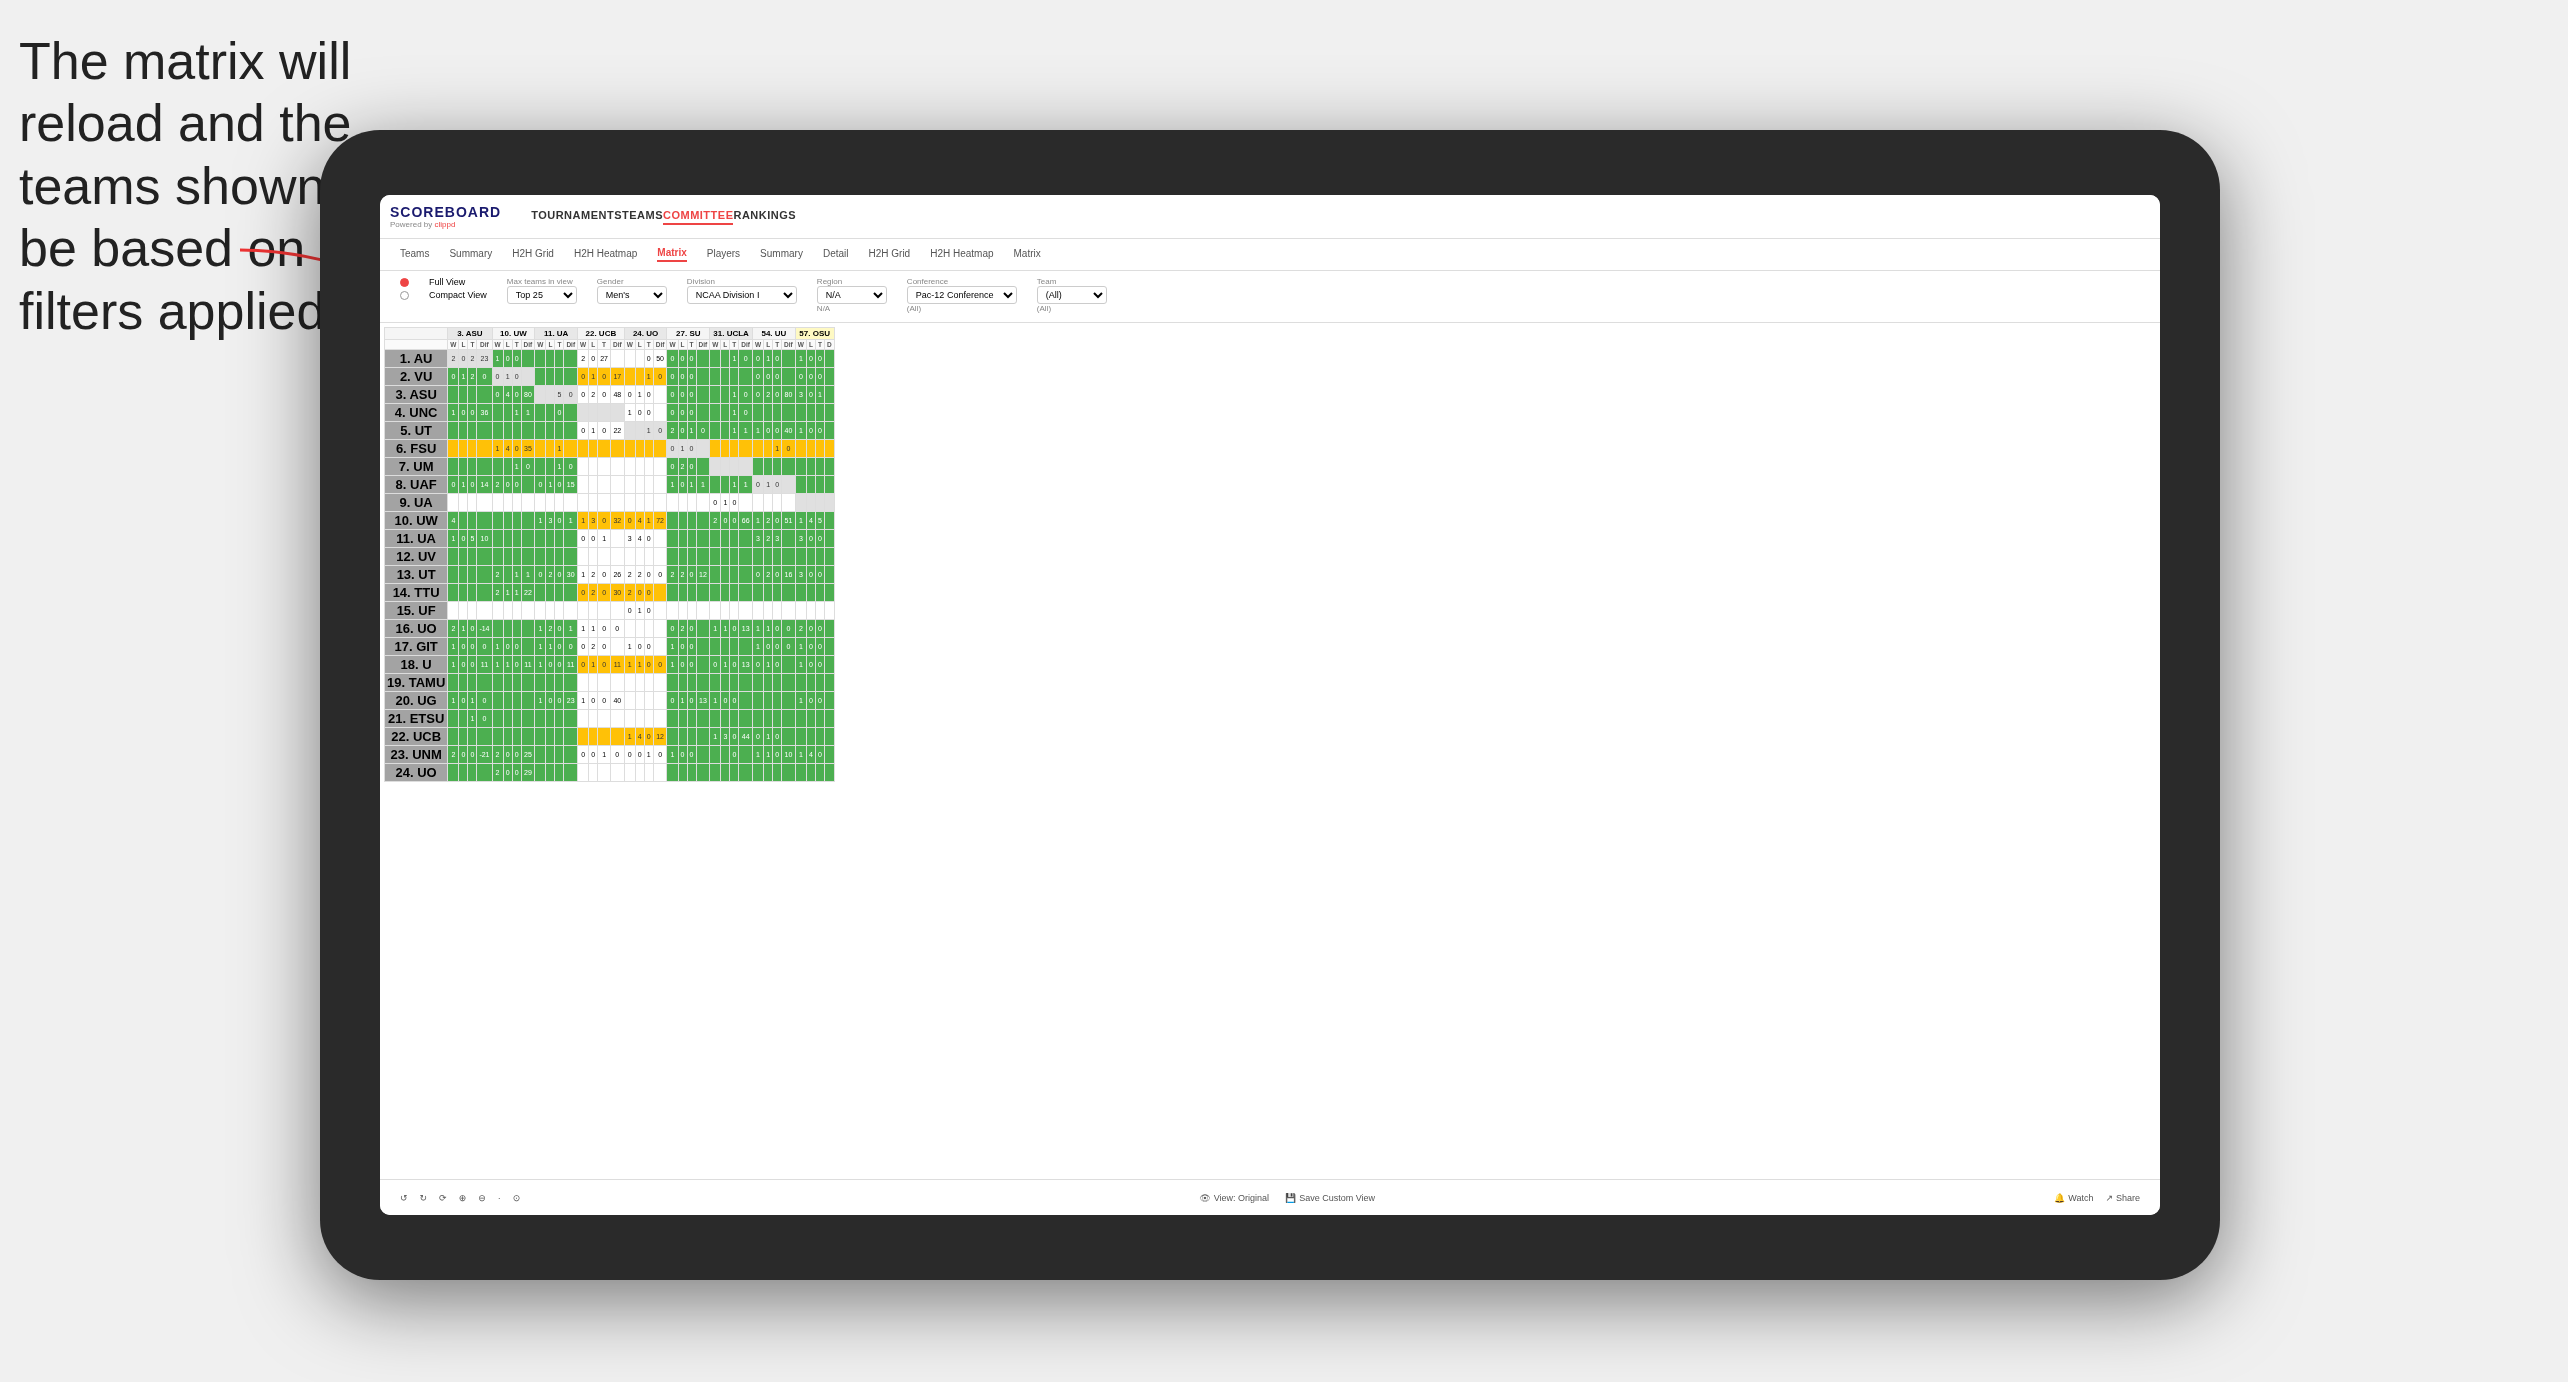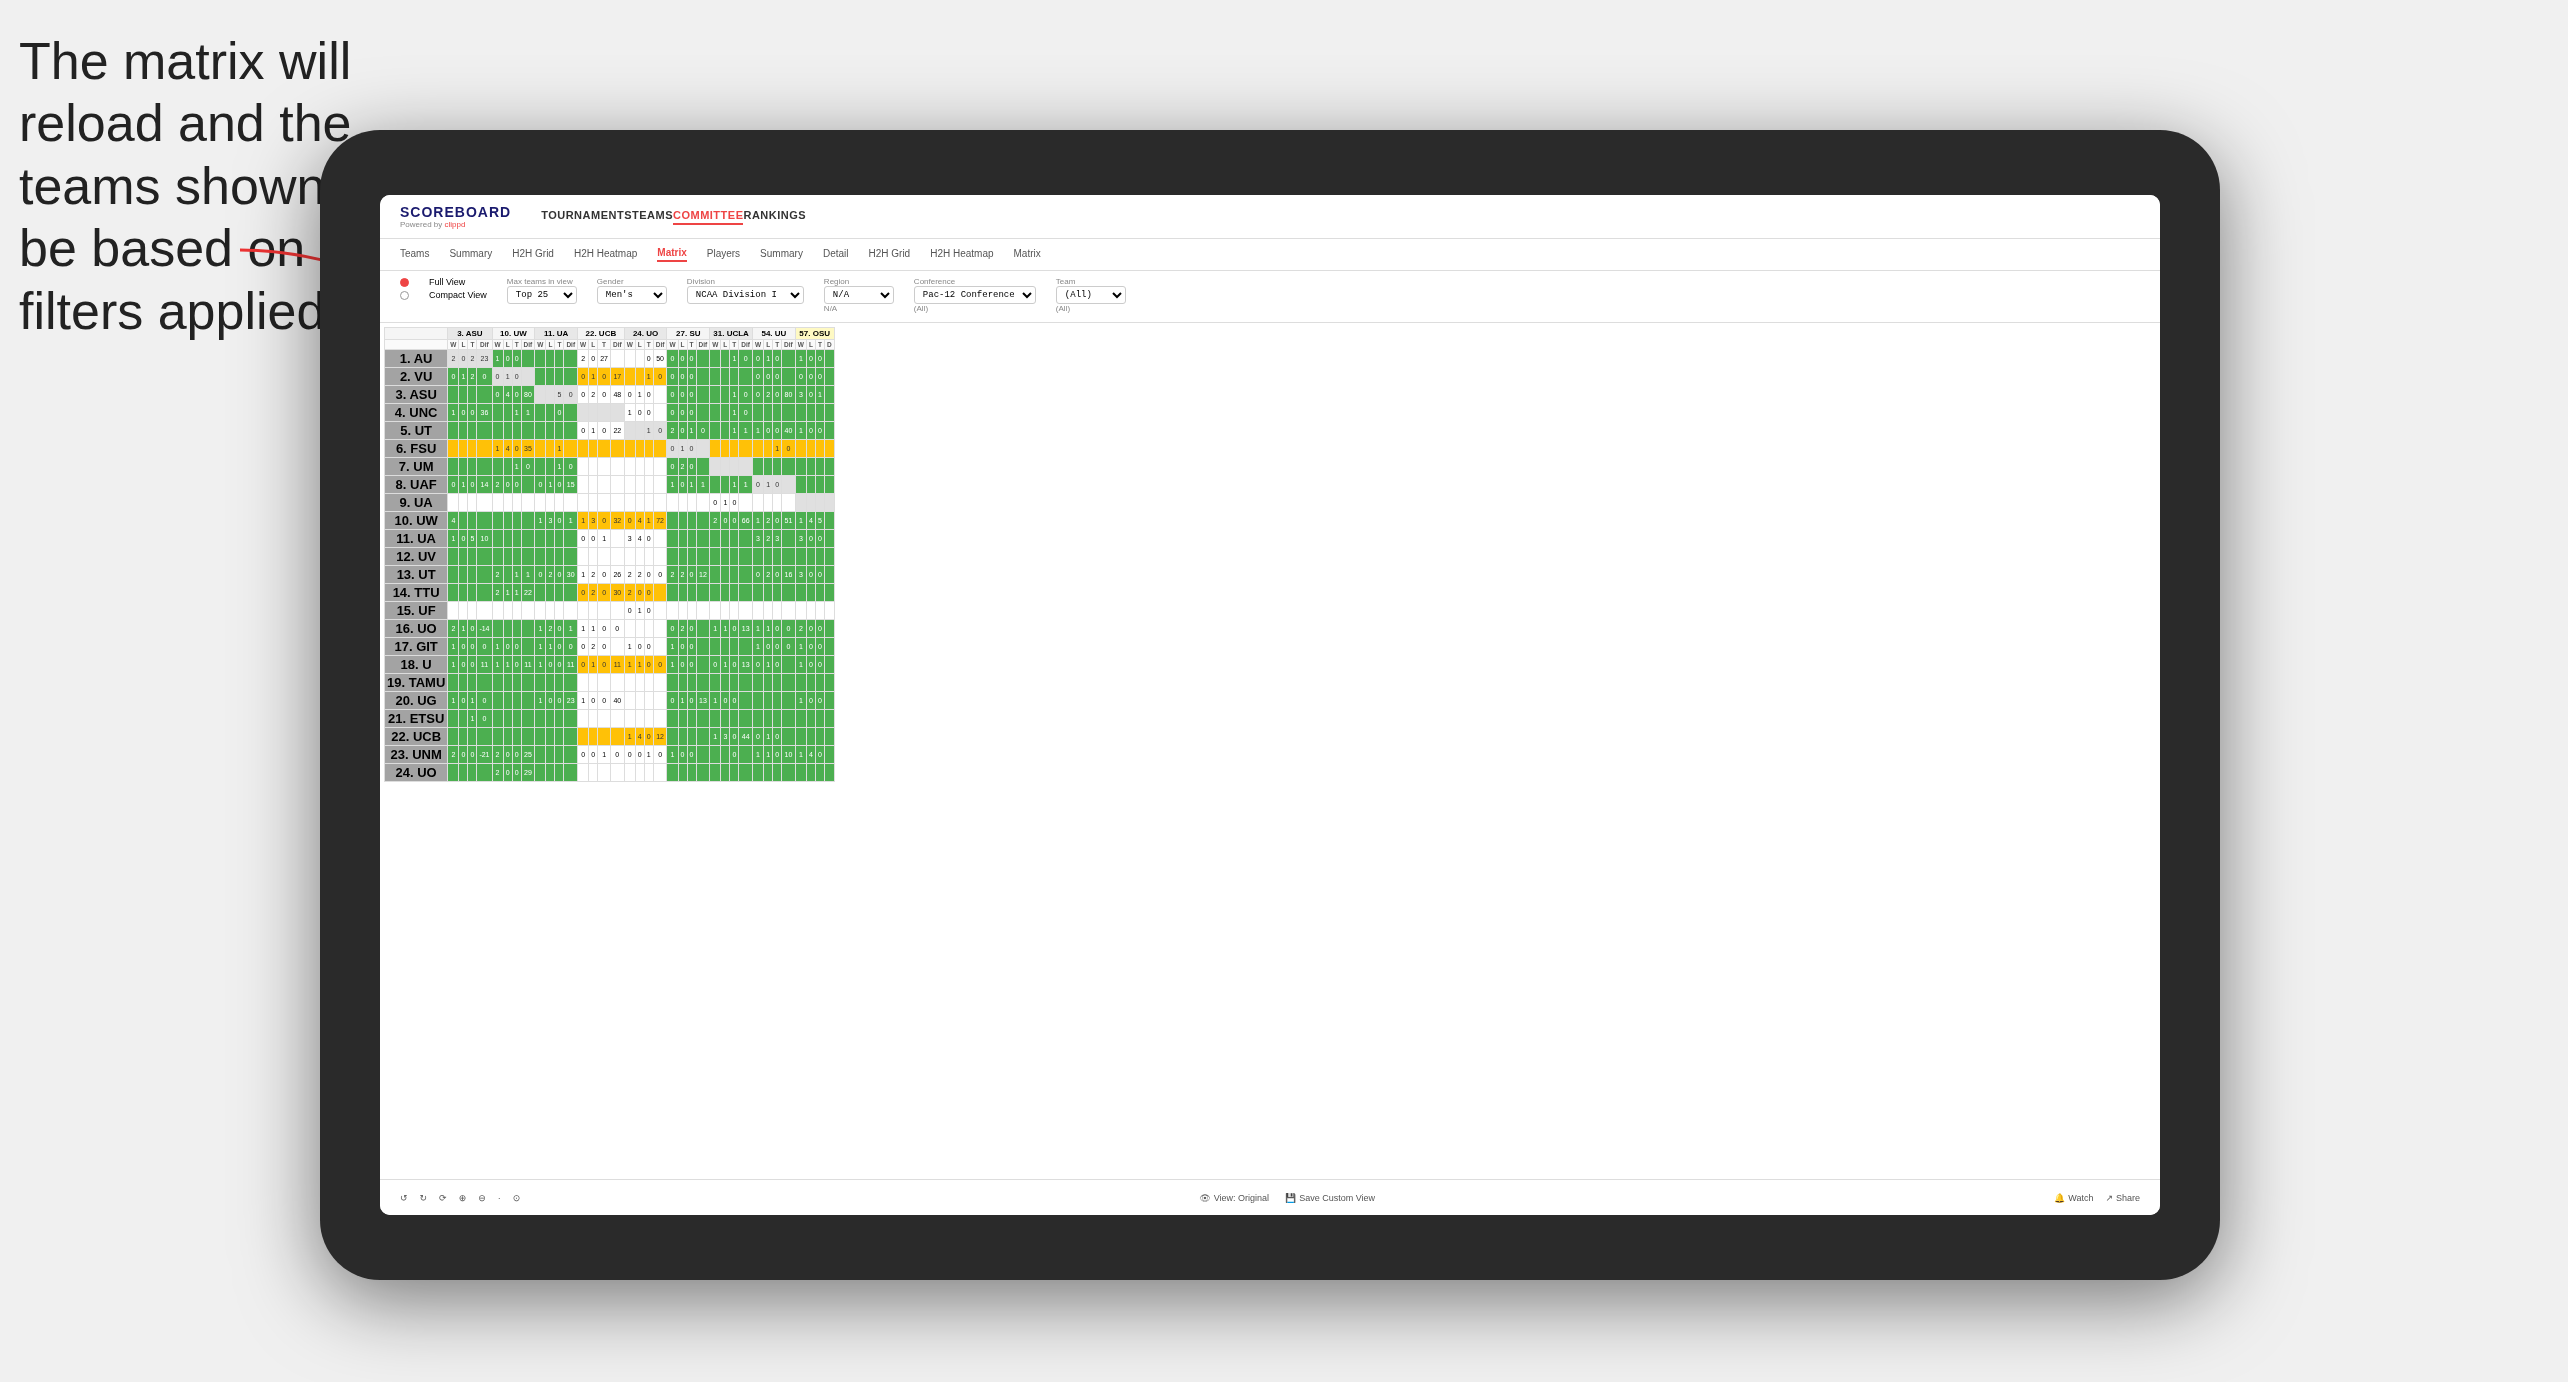--- a/index.html
+++ b/index.html
@@ -45,21 +45,21 @@
       background: white;
       border-radius: 10px;
       overflow: hidden;
       position: relative;
     }
 
     
     .nav-bar {
       display: flex;
       align-items: center;
-      padding: 8px 20px;
+      padding: 8px 10px;
       border-bottom: 1px solid #ddd;
       background: white;
       height: 44px;
     }
 
     .logo-area {
       display: flex;
       flex-direction: column;
       margin-right: 30px;
     }
@@ -170,21 +170,20 @@
       color: #888;
     }
 
     .filter-select {
       font-size: 9px;
       border: 1px solid #ccc;
       border-radius: 3px;
       padding: 2px 4px;
       background: white;
       min-width: 70px;
-      font-family: Liberation Mono, monospace;
     }
 
     .filter-select.wide {
       min-width: 110px;
     }
 
     
     .matrix-area {
       overflow: auto;
       flex: 1;

